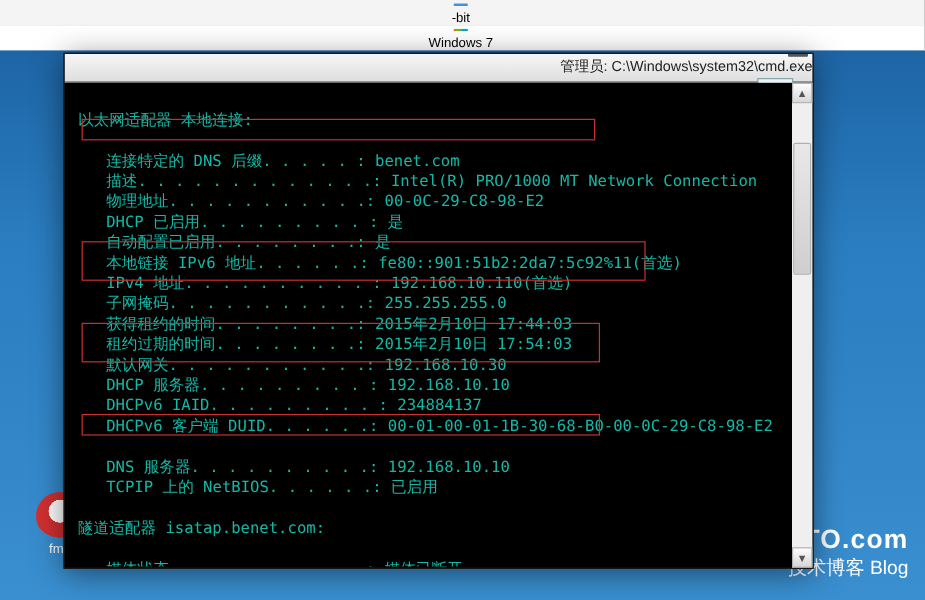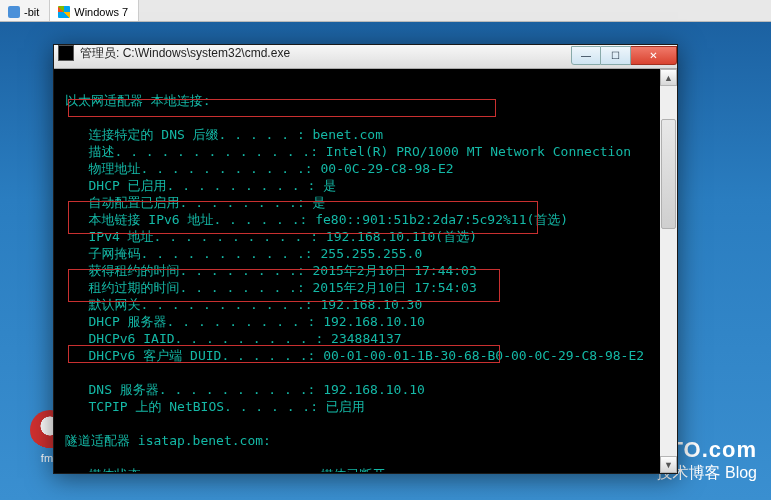--- a/index.html
+++ b/index.html
@@ -1,15 +1,15 @@
 <!DOCTYPE html>
 <html><head>
 <meta charset="utf-8">
 <style>
-* { margin:0; padding:0; box-sizing:border-box; }
+* { margin:0; padding:0; box-sizing:border-box;flex-direction:column; }
 body { width:771px; height:500px; overflow:hidden; font-family:"Microsoft YaHei",Tahoma,sans-serif; background:#1e6fb8; position:relative; }
 
 
 .desktop { position:absolute; inset:0; background:linear-gradient(180deg,#1a5e9e 0%,#2a7dc0 40%,#3a8fd0 100%); }
 
 
 .tabstrip { position:absolute; top:0; left:0; right:0; height:22px; background:#e8e8e8; display:flex; border-bottom:1px solid #bbb; font-size:11px; }
 .tab { height:21px; padding:3px 10px 0 8px; border-right:1px solid #ccc; background:#f4f4f4; display:flex; align-items:center; gap:4px; }
 .tab.active { background:#fff;justify-content:center; }
 .tab-icon { width:12px; height:12px; background:#4a90d9; border-radius:2px; display:inline-block; }
@@ -23,21 +23,21 @@
 .watermark { position:absolute; right:14px; bottom:16px; color:#fff; text-align:right; font-family:Arial; }
 .watermark .w1 { font-size:22px; font-weight:bold; letter-spacing:1px; }
 .watermark .w2 { font-size:16px; }
 
 
 .deskicon { position:absolute; left:28px; bottom:36px; width:44px; text-align:center; color:#fff; font-size:11px; }
 .deskicon .ic { width:40px; height:40px; margin:0 auto 2px; background:radial-gradient(circle at 50% 40%,#fff 0 30%,#d03030 31% 70%,transparent 71%); border-radius:50%; }
 
 
 .cmdwin { position:absolute; left:53px; top:44px; width:625px; height:430px; background:#000; border:1px solid #1a1a1a; box-shadow:0 4px 24px rgba(0,0,0,.5); }
-.titlebar { height:24px; background:linear-gradient(#f7f7f7,#dedede); display:flex; align-items:flex-start; font-size:12px; color:#222; border-bottom:1px solid #aaa; }
+.titlebar { height:24px; background:linear-gradient(#f7f7f7,#dedede); display:flex; align-items:flex-end; font-size:12px; color:#222; border-bottom:1px solid #aaa; }
 .titlebar .ticon { width:16px; height:16px; margin:0 4px; background:#000; border:1px solid #555; }
 .titlebar .ttitle { flex:1; padding-left:2px; }
 .winbtns { display:flex; height:100%; }
 .winbtn { width:30px; height:19px; margin-top:1px; border:1px solid #8aa; border-left:none; background:linear-gradient(#eef6fb,#cfe4f2); display:flex; align-items:center; justify-content:center; font-size:10px; color:#234; }
 .winbtn:first-child { border-left:1px solid #8aa; border-radius:0 0 0 3px; }
 .winbtn.close { background:linear-gradient(#f07a6a,#d94330); color:#fff; border-color:#a03020; border-radius:0 0 3px 0; width:46px; }
 
 .cmdbody { position:absolute; top:24px; left:1px; right:1px; bottom:1px; background:#000; color:#14b8a6; font-family:"NSimSun","SimSun","Consolas",monospace; font-size:13px; line-height:17px; padding:6px 0 0 10px; overflow:hidden; white-space:pre; }
 .scrollbar { position:absolute; right:0; top:24px; bottom:0; width:17px; background:#efefef; }
 .scrollbtn { height:17px; background:linear-gradient(#fdfdfd,#d7d7d7); border:1px solid #b5b5b5; display:flex; align-items:center; justify-content:center; font-size:9px; color:#555; }

